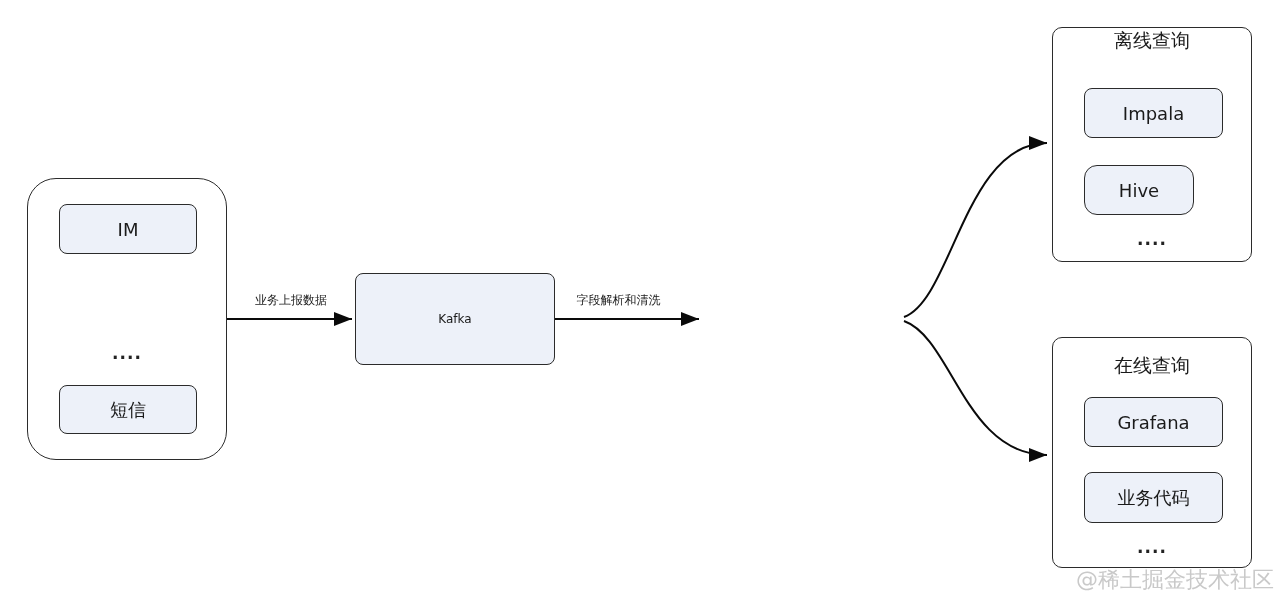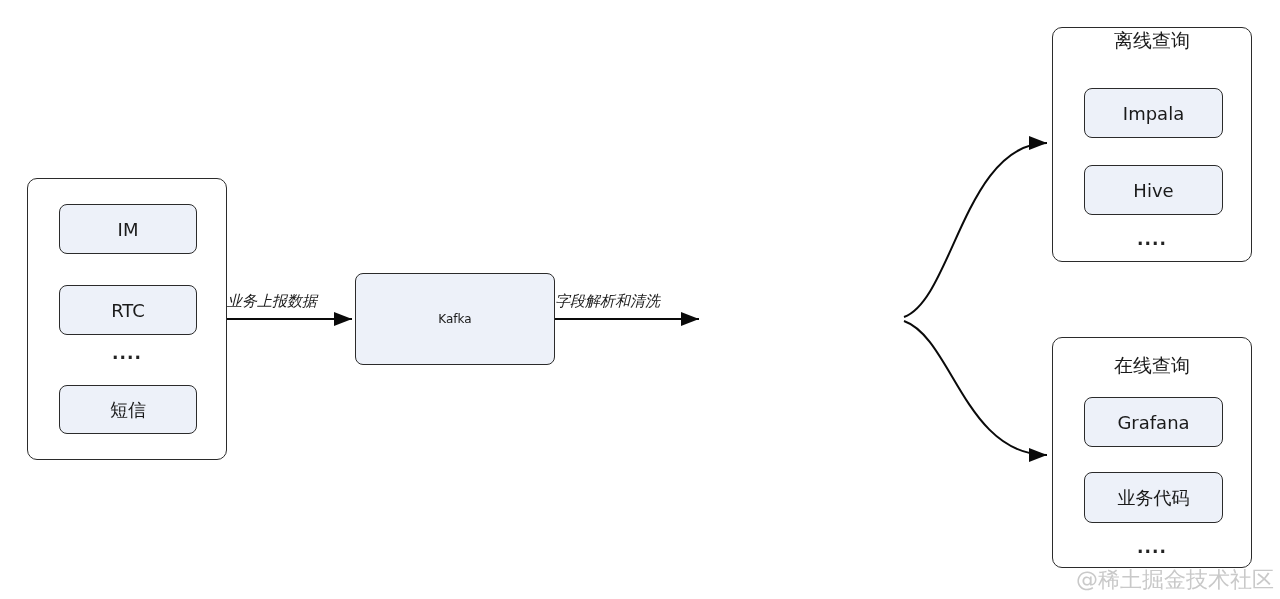--- a/index.html
+++ b/index.html
@@ -47,25 +47,24 @@
     position:absolute;left:0;width:100%;
     text-align:center;
     font-size:17px;
     font-weight:600;
     letter-spacing:1px;
     color:#222;
     line-height:10px;
   }
   .edge-label{
     position:absolute;
-    text-align:left;
-    font-size:15px;
+    text-align:center;
+    font-size:12px;
     color:var(--text);
     white-space:nowrap;
-    font-style:italic;
   }
   .watermark{
     position:absolute;
     right:6px;bottom:4px;
     font-size:22px;
     color:var(--watermark);
   }
 </style>
 </head>
 <body>
@@ -77,38 +76,37 @@
       <marker id="ah" markerWidth="9" markerHeight="7" refX="9" refY="3.5" orient="auto" markerUnits="strokeWidth">
         <path class="arrow-head" d="M0,0 L9,3.5 L0,7 Z"></path>
       </marker>
     </defs>
     <path class="arrow-path" d="M227,319 H352" marker-end="url(#ah)"></path>
     <path class="arrow-path" d="M555,319 H699" marker-end="url(#ah)"></path>
     <path class="arrow-path" d="M904,317 C952,300 965,143 1047,143" marker-end="url(#ah)"></path>
     <path class="arrow-path" d="M904,321 C952,338 965,455 1047,455" marker-end="url(#ah)"></path>
   </svg>
 
-  <div class="group" style="left:27px;top:178px;width:200px;height:282px;">
+  <div class="group" style="left:27px;top:178px;width:200px;height:282px;border-radius:29px;">
     <div class="node" style="left:31px;top:25px;width:138px;height:50px;">IM</div>
-    <div class="node" style="left:31px;top:106px;width:138px;height:50px;">RTC</div>
     <div class="dots" style="top:169px;">....</div>
     <div class="node" style="left:31px;top:206px;width:138px;height:49px;">短信</div>
   </div>
 
   <div class="edge-label" style="left:227px;top:292px;width:128px;">业务上报数据</div>
 
   <div class="node" style="left:355px;top:273px;width:200px;height:92px;font-size:12px;">Kafka</div>
 
   <div class="edge-label" style="left:555px;top:292px;width:127px;">字段解析和清洗</div>
 
 
   <div class="group" style="left:1052px;top:27px;width:200px;height:235px;">
     <div class="group-title" style="top:0;">离线查询</div>
     <div class="node" style="left:31px;top:60px;width:139px;height:50px;">Impala</div>
-    <div class="node" style="left:31px;top:137px;width:139px;height:50px;">Hive</div>
+    <div class="node" style="left:31px;top:137px;width:110px;height:50px;border-radius:13px;">Hive</div>
     <div class="dots" style="top:206px;">....</div>
   </div>
 
   <div class="group" style="left:1052px;top:337px;width:200px;height:231px;">
     <div class="group-title" style="top:15px;">在线查询</div>
     <div class="node" style="left:31px;top:59px;width:139px;height:50px;">Grafana</div>
     <div class="node" style="left:31px;top:134px;width:139px;height:51px;">业务代码</div>
     <div class="dots" style="top:204px;">....</div>
   </div>
 

